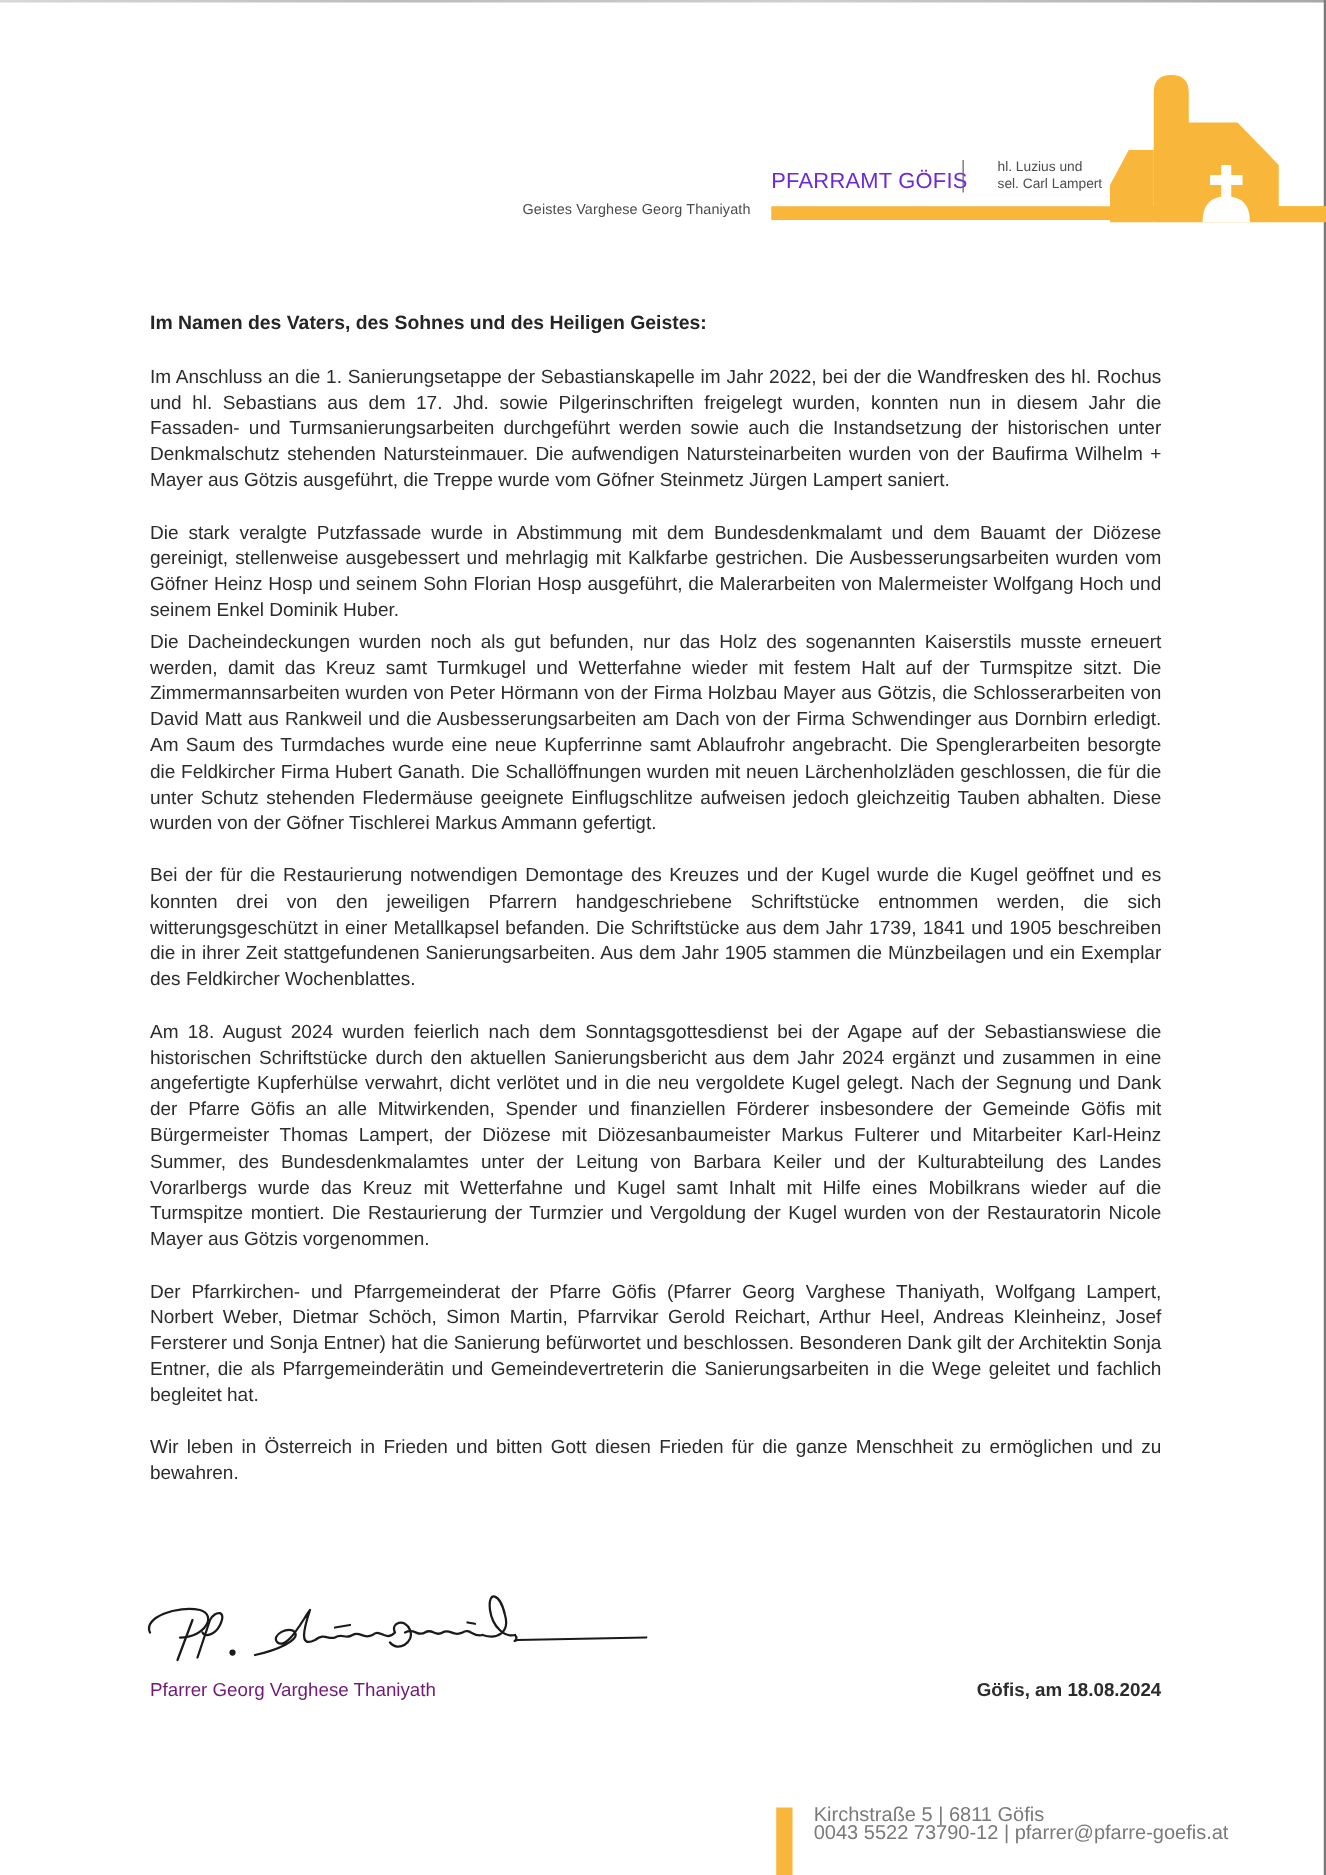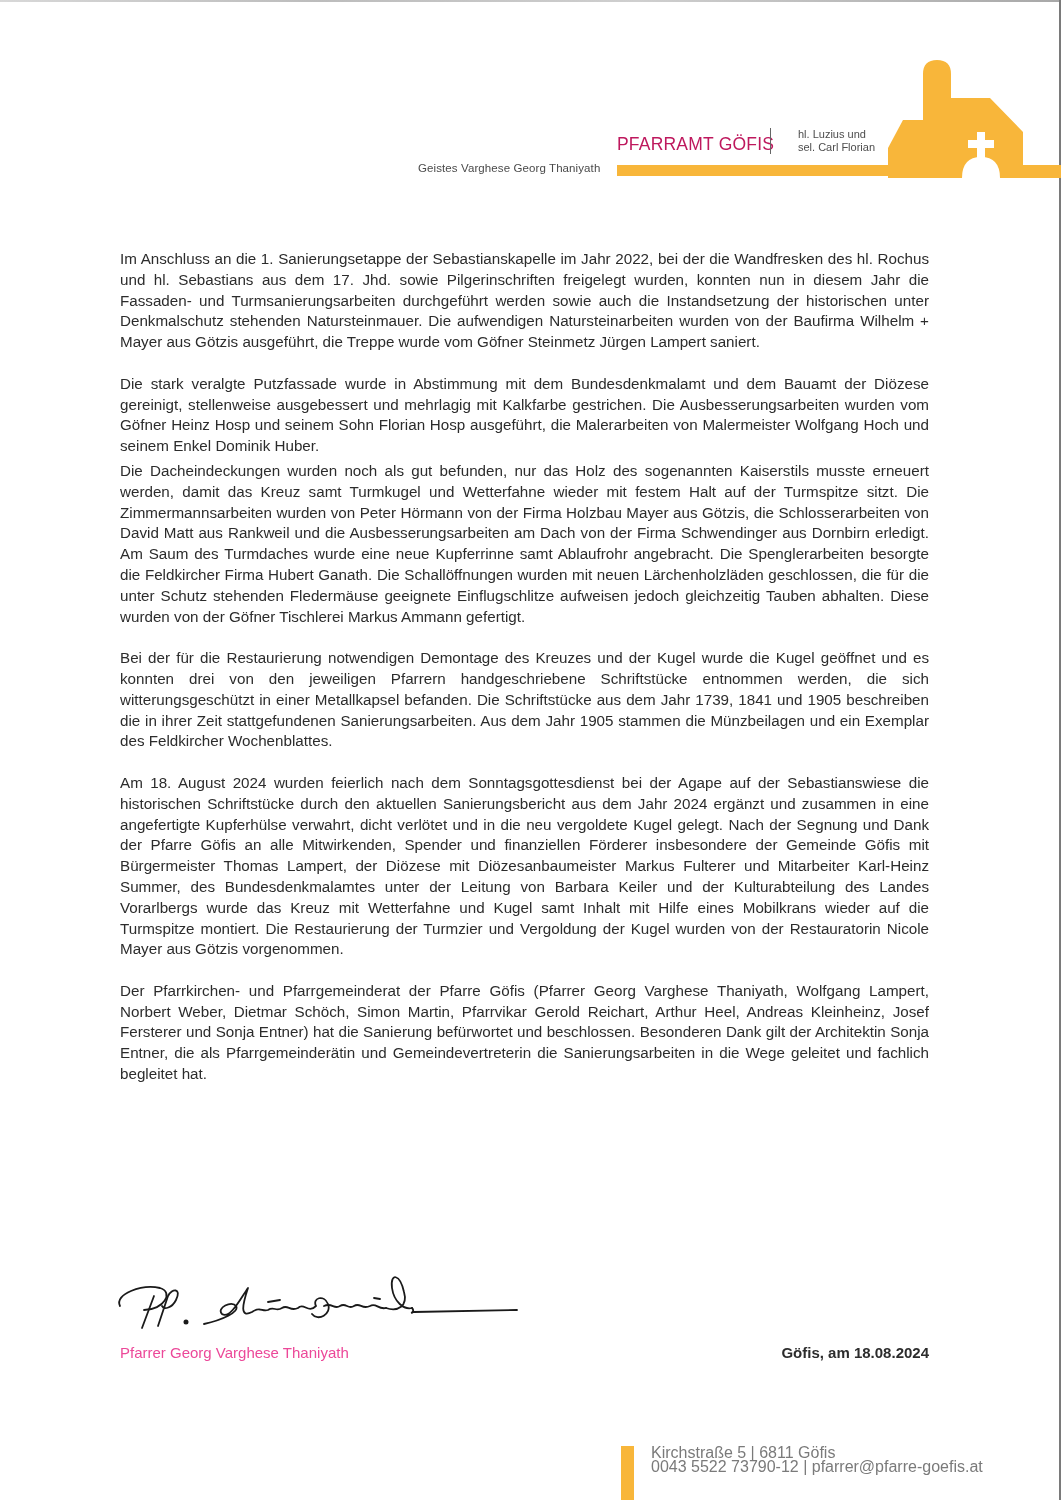--- a/index.html
+++ b/index.html
@@ -25,21 +25,21 @@
 
     
     .letterhead { position: absolute; left: 0; top: 0; width: 1061px; height: 200px; }
     .pastor-line {
       position: absolute; left: 418px; top: 162px;
       font-size: 11.5px; color: #4a4a4a; letter-spacing: 0.1px;
       font-family: "Liberation Sans", sans-serif;
     }
     .parish-name {
       position: absolute; left: 617px; top: 134px;
-      font-size: 17.5px; color: #be185d; letter-spacing: 0.2px;
+      font-size: 17.5px; color: #6d28d9; letter-spacing: 0.2px;
     }
     .parish-sep {
       position: absolute; left: 770px; top: 128px; width: 1px; height: 26px; background: #666;
     }
     .parish-patrons {
       position: absolute; left: 777px; top: 128px;
       font-size: 11px; line-height: 13px; color: #4d4d4d; margin-left: 21px;
     }
     .orange-bar {
       position: absolute; left: 617px; top: 165px; width: 444px; height: 11px;
@@ -57,21 +57,21 @@
       font-weight: bold; font-size: 15.5px; margin-bottom: 22px; text-align: left;
       color: #252525;
     }
     .para { margin-bottom: 20.8px; }
     .para.tight { margin-bottom: 4px; }
     .last-line-left { text-align-last: left; }
 
     
     .signature { position: absolute; left: 112px; top: 1266px; width: 410px; height: 72px; }
     .signer-name {
-      position: absolute; left: 120px; top: 1344px; font-size: 15px; color: #ec4899;
+      position: absolute; left: 120px; top: 1344px; font-size: 15px; color: #701a75;
     }
     .place-date {
       position: absolute; right: 132px; top: 1344px; font-size: 15px; color: #2c2c2c; font-weight: bold;
     }
 
     
     .footer-bar {
       position: absolute; left: 621px; top: 1446px; width: 13px; height: 54px; background: #f8b63a;
     }
     .footer-text {
@@ -84,43 +84,45 @@
 
 <div class="scan-edge-top"></div>
 <div class="scan-edge-right"></div>
 
 <header class="letterhead">
   <div class="pastor-line">Geistes Varghese Georg Thaniyath</div>
   <div class="parish-name">PFARRAMT GÖFIS</div>
   <div class="parish-sep"></div>
   <div class="parish-patrons">
     <div>hl. Luzius und</div>
-    <div>sel. Carl Florian</div>
+    <div>sel. Carl Lampert</div>
   </div>
   <div class="orange-bar"></div>
   <svg class="church-logo" viewBox="0 0 201 118" xmlns="http://www.w3.org/2000/svg">
 
     <path d="M63 118 L63 14 Q63 0 77 0 Q91 0 91 14 L91 38 L130 38 L163 72 L163 105 L201 105 L201 118 Z" fill="#f8b63a"></path>
 
     <path d="M28 118 L28 88 L43 60 L63 60 L63 118 Z" fill="#f8b63a"></path>
 
     <path d="M102 118 Q102 97 121 97 Q140 97 140 118 Z" fill="#ffffff"></path>
 
     <rect x="117" y="72" width="8" height="26" fill="#ffffff"></rect>
     <rect x="108" y="80" width="26" height="8" fill="#ffffff"></rect>
   </svg>
 </header>
 
 <main class="content">
+  <div class="salutation">Im Namen des Vaters, des Sohnes und des Heiligen Geistes:</div>
   <p class="para last-line-left">Im Anschluss an die 1. Sanierungsetappe der Sebastianskapelle im Jahr 2022, bei der die Wandfresken des hl. Rochus und hl. Sebastians aus dem 17. Jhd. sowie Pilgerinschriften freigelegt wurden, konnten nun in diesem Jahr die Fassaden- und Turmsanierungsarbeiten durchgeführt werden sowie auch die Instandsetzung der historischen unter Denkmalschutz stehenden Natursteinmauer. Die aufwendigen Natursteinarbeiten wurden von der Baufirma Wilhelm + Mayer aus Götzis ausgeführt, die Treppe wurde vom Göfner Steinmetz Jürgen Lampert saniert.</p>
   <p class="para tight last-line-left">Die stark veralgte Putzfassade wurde in Abstimmung mit dem Bundesdenkmalamt und dem Bauamt der Diözese gereinigt, stellenweise ausgebessert und mehrlagig mit Kalkfarbe gestrichen. Die Ausbesserungsarbeiten wurden vom Göfner Heinz Hosp und seinem Sohn Florian Hosp ausgeführt, die Malerarbeiten von Malermeister Wolfgang Hoch und seinem Enkel Dominik Huber.</p>
   <p class="para last-line-left">Die Dacheindeckungen wurden noch als gut befunden, nur das Holz des sogenannten Kaiserstils musste erneuert werden, damit das Kreuz samt Turmkugel und Wetterfahne wieder mit festem Halt auf der Turmspitze sitzt. Die Zimmermannsarbeiten wurden von Peter Hörmann von der Firma Holzbau Mayer aus Götzis, die Schlosserarbeiten von David Matt aus Rankweil und die Ausbesserungsarbeiten am Dach von der Firma Schwendinger aus Dornbirn erledigt. Am Saum des Turmdaches wurde eine neue Kupferrinne samt Ablaufrohr angebracht. Die Spenglerarbeiten besorgte die Feldkircher Firma Hubert Ganath. Die Schallöffnungen wurden mit neuen Lärchenholzläden geschlossen, die für die unter Schutz stehenden Fledermäuse geeignete Einflugschlitze aufweisen jedoch gleichzeitig Tauben abhalten. Diese wurden von der Göfner Tischlerei Markus Ammann gefertigt.</p>
   <p class="para last-line-left">Bei der für die Restaurierung notwendigen Demontage des Kreuzes und der Kugel wurde die Kugel geöffnet und es konnten drei von den jeweiligen Pfarrern handgeschriebene Schriftstücke entnommen werden, die sich witterungsgeschützt in einer Metallkapsel befanden. Die Schriftstücke aus dem Jahr 1739, 1841 und 1905 beschreiben die in ihrer Zeit stattgefundenen Sanierungsarbeiten. Aus dem Jahr 1905 stammen die Münzbeilagen und ein Exemplar des Feldkircher Wochenblattes.</p>
   <p class="para last-line-left">Am 18. August 2024 wurden feierlich nach dem Sonntagsgottesdienst bei der Agape auf der Sebastianswiese die historischen Schriftstücke durch den aktuellen Sanierungsbericht aus dem Jahr 2024 ergänzt und zusammen in eine angefertigte Kupferhülse verwahrt, dicht verlötet und in die neu vergoldete Kugel gelegt. Nach der Segnung und Dank der Pfarre Göfis an alle Mitwirkenden, Spender und finanziellen Förderer insbesondere der Gemeinde Göfis mit Bürgermeister Thomas Lampert, der Diözese mit Diözesanbaumeister Markus Fulterer und Mitarbeiter Karl-Heinz Summer, des Bundesdenkmalamtes unter der Leitung von Barbara Keiler und der Kulturabteilung des Landes Vorarlbergs wurde das Kreuz mit Wetterfahne und Kugel samt Inhalt mit Hilfe eines Mobilkrans wieder auf die Turmspitze montiert. Die Restaurierung der Turmzier und Vergoldung der Kugel wurden von der Restauratorin Nicole Mayer aus Götzis vorgenommen.</p>
   <p class="para last-line-left">Der Pfarrkirchen- und Pfarrgemeinderat der Pfarre Göfis (Pfarrer Georg Varghese Thaniyath, Wolfgang Lampert, Norbert Weber, Dietmar Schöch, Simon Martin, Pfarrvikar Gerold Reichart, Arthur Heel, Andreas Kleinheinz, Josef Fersterer und Sonja Entner) hat die Sanierung befürwortet und beschlossen. Besonderen Dank gilt der Architektin Sonja Entner, die als Pfarrgemeinderätin und Gemeindevertreterin die Sanierungsarbeiten in die Wege geleitet und fachlich begleitet hat.</p>
+  <p class="para last-line-left">Wir leben in Österreich in Frieden und bitten Gott diesen Frieden für die ganze Menschheit zu ermöglichen und zu bewahren.</p>
 </main>
 
 <svg class="signature" viewBox="0 0 410 72" xmlns="http://www.w3.org/2000/svg" fill="none" stroke="#1a1a1a" stroke-width="1.8" stroke-linecap="round" stroke-linejoin="round">
 
   <path d="M30 62 L42 30"></path>
   <path d="M8 40 C 2 28, 30 18, 48 22 C 62 26, 52 44, 32 44"></path>
 
   <path d="M46 60 L56 30 C 60 22, 70 22, 64 34 C 60 42, 52 44, 50 40"></path>
   <circle cx="74" cy="56" r="1.6" fill="#1a1a1a"></circle>
 

